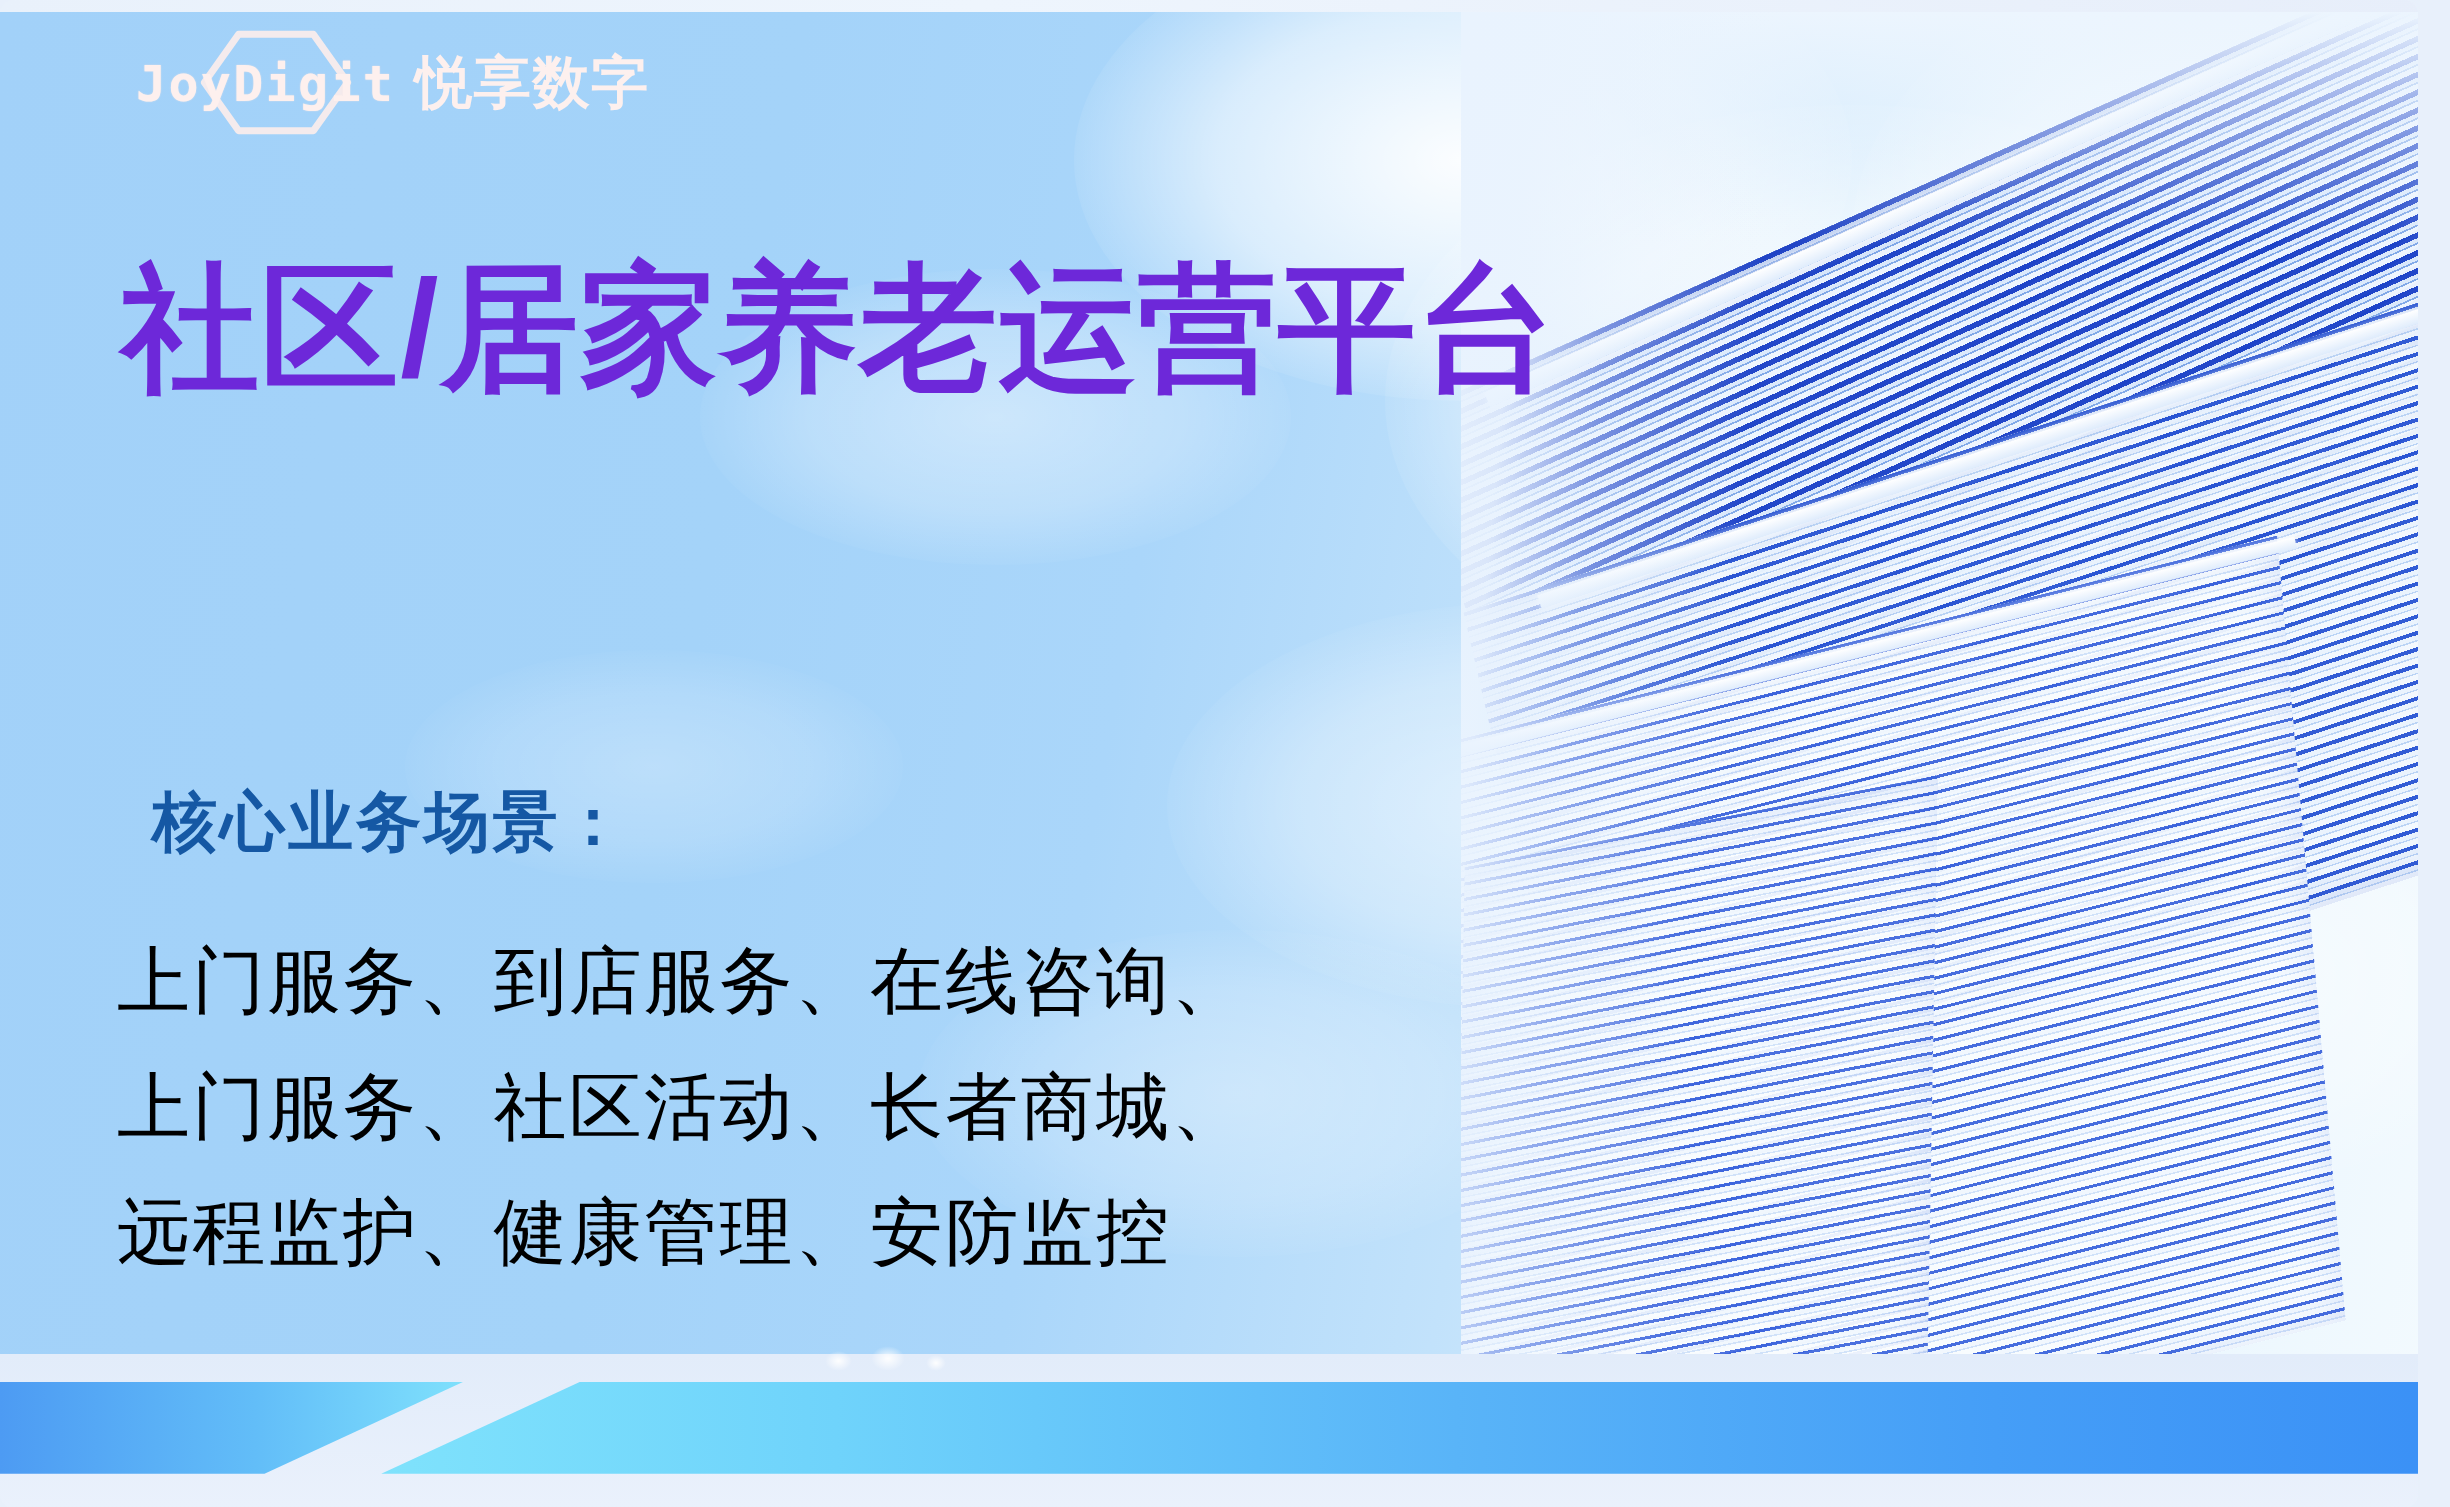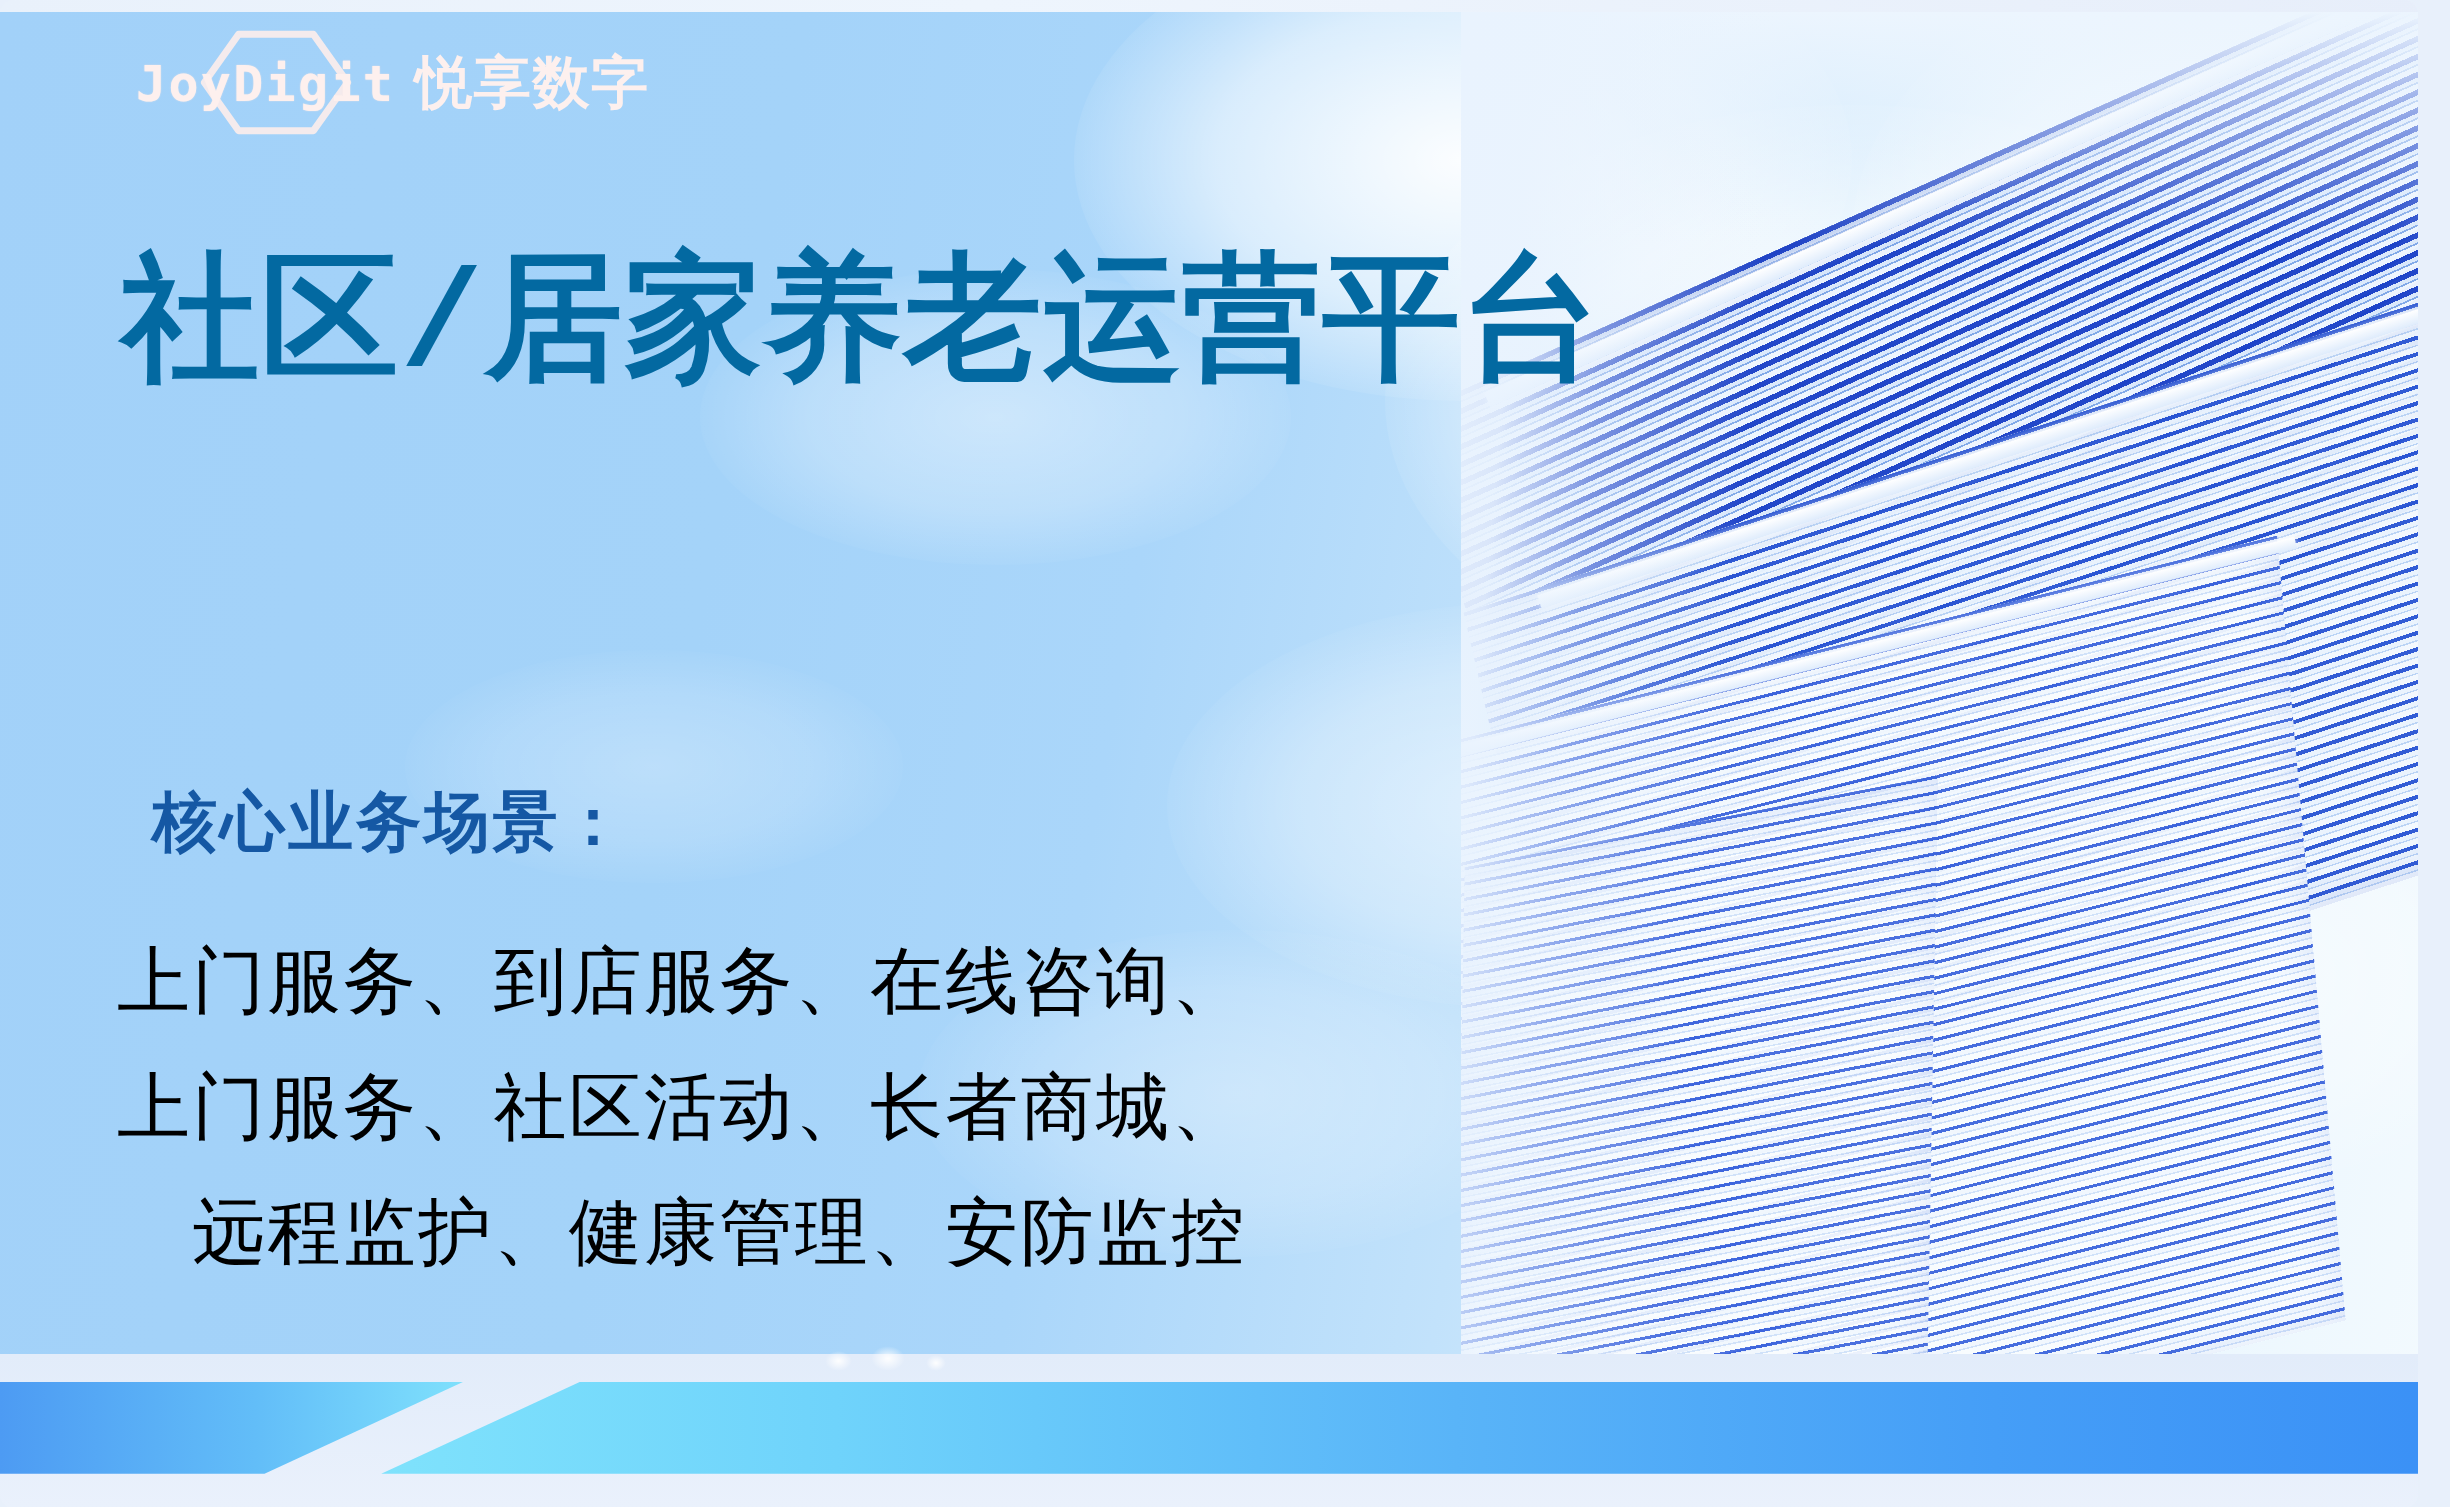--- a/index.html
+++ b/index.html
@@ -196,26 +196,26 @@
     font-weight:700;
     font-size:57px;
     letter-spacing:1.6px;
     color:#fdf0ee;
     z-index:2;
   }
 
   
   .headline{
     position:absolute; left:121px; top:257px;
-    font-family:Liberation Mono, monospace;
+    font-family:Liberation Sans, sans-serif;
     font-weight:700;
     font-size:138px;
     line-height:1.04;
     letter-spacing:1.6px;
-    color:#0369a1;
+    color:#6d28d9;
     white-space:nowrap;
     z-index:25;
   }
 
   
   .sect-title{
     position:absolute; left:144px; top:778px;
     font-family:"DejaVu Sans", sans-serif;
     font-weight:700;
     font-size:65px;
@@ -231,21 +231,20 @@
     z-index:25;
   }
   .bline{
     font-family:"DejaVu Sans", sans-serif;
     font-weight:400;
     font-size:73px;
     line-height:1.72;
     letter-spacing:2.3px;
     color:#000000;
     white-space:nowrap;
-    text-align:right;
   }
 
   
   .band{
     position:absolute; left:0; bottom:0;
     width:2450px; height:154px;
     overflow:hidden;
     background:linear-gradient(180deg,#e3edfb 0%,#e6effb 55%,#e9f1fc 100%);
     z-index:35;
   }

